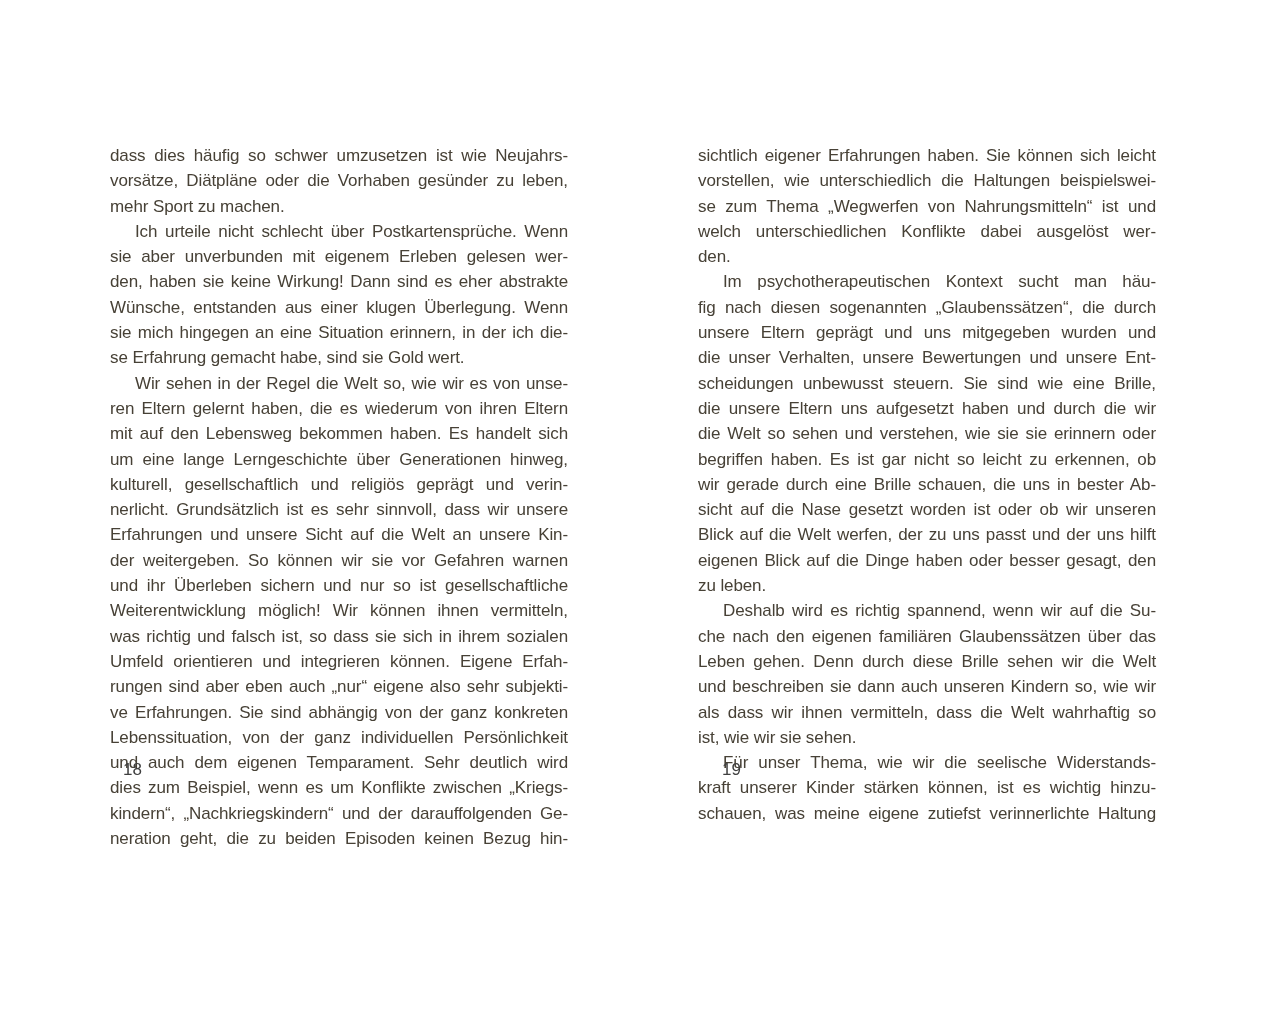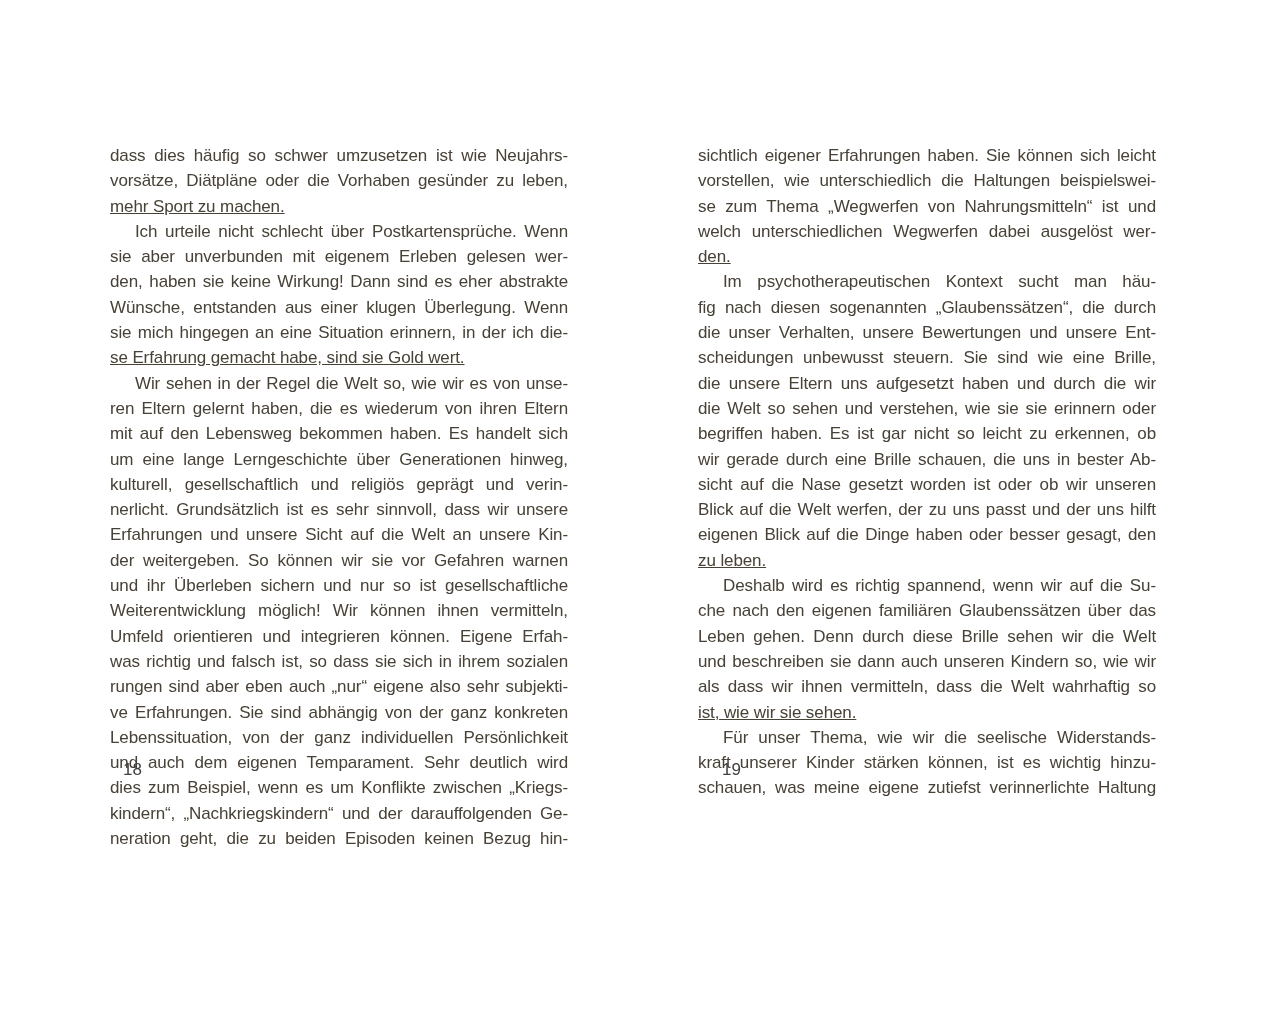--- a/index.html
+++ b/index.html
@@ -27,21 +27,20 @@
   #page-left  { left: 101px; margin-left: 9px; }
   #page-right { left: 698px; }
   .line {
     text-align: justify;
     text-align-last: justify;
     white-space: normal;
   }
   .line.end {
     text-align: left;
     text-align-last: left;
-    text-decoration: underline;
   }
   .line.indent {
     padding-left: 25px;
   }
   .folio {
     position: absolute;
     top: 760px;
     font-size: 17px;
     line-height: 20px;
     color: #404040;
@@ -65,39 +64,40 @@
     <div class="line indent">Wir sehen in der Regel die Welt so, wie wir es von unse-</div>
     <div class="line">ren Eltern gelernt haben, die es wiederum von ihren Eltern</div>
     <div class="line">mit auf den Lebensweg bekommen haben. Es handelt sich</div>
     <div class="line">um eine lange Lerngeschichte über Generationen hinweg,</div>
     <div class="line">kulturell, gesellschaftlich und religiös geprägt und verin-</div>
     <div class="line">nerlicht. Grundsätzlich ist es sehr sinnvoll, dass wir unsere</div>
     <div class="line">Erfahrungen und unsere Sicht auf die Welt an unsere Kin-</div>
     <div class="line">der weitergeben. So können wir sie vor Gefahren warnen</div>
     <div class="line">und ihr Überleben sichern und nur so ist gesellschaftliche</div>
     <div class="line">Weiterentwicklung möglich! Wir können ihnen vermitteln,</div>
+    <div class="line">was richtig und falsch ist, so dass sie sich in ihrem sozialen</div>
     <div class="line">Umfeld orientieren und integrieren können. Eigene Erfah-</div>
-    <div class="line">was richtig und falsch ist, so dass sie sich in ihrem sozialen</div>
     <div class="line">rungen sind aber eben auch „nur“ eigene also sehr subjekti-</div>
     <div class="line">ve Erfahrungen. Sie sind abhängig von der ganz konkreten</div>
     <div class="line">Lebenssituation, von der ganz individuellen Persönlichkeit</div>
     <div class="line">und auch dem eigenen Temparament. Sehr deutlich wird</div>
     <div class="line">dies zum Beispiel, wenn es um Konflikte zwischen „Kriegs-</div>
     <div class="line">kindern“, „Nachkriegskindern“ und der darauffolgenden Ge-</div>
     <div class="line">neration geht, die zu beiden Episoden keinen Bezug hin-</div>
   </div>
 
 <div class="page" id="page-right">
     <div class="line">sichtlich eigener Erfahrungen haben. Sie können sich leicht</div>
     <div class="line">vorstellen, wie unterschiedlich die Haltungen beispielswei-</div>
     <div class="line">se zum Thema „Wegwerfen von Nahrungsmitteln“ ist und</div>
-    <div class="line">welch unterschiedlichen Wegwerfen dabei ausgelöst wer-</div>
+    <div class="line">welch unterschiedlichen Konflikte dabei ausgelöst wer-</div>
     <div class="line end">den.</div>
     <div class="line indent">Im psychotherapeutischen Kontext sucht man häu-</div>
     <div class="line">fig nach diesen sogenannten „Glaubenssätzen“, die durch</div>
+    <div class="line">unsere Eltern geprägt und uns mitgegeben wurden und</div>
     <div class="line">die unser Verhalten, unsere Bewertungen und unsere Ent-</div>
     <div class="line">scheidungen unbewusst steuern. Sie sind wie eine Brille,</div>
     <div class="line">die unsere Eltern uns aufgesetzt haben und durch die wir</div>
     <div class="line">die Welt so sehen und verstehen, wie sie sie erinnern oder</div>
     <div class="line">begriffen haben. Es ist gar nicht so leicht zu erkennen, ob</div>
     <div class="line">wir gerade durch eine Brille schauen, die uns in bester Ab-</div>
     <div class="line">sicht auf die Nase gesetzt worden ist oder ob wir unseren</div>
     <div class="line">Blick auf die Welt werfen, der zu uns passt und der uns hilft</div>
     <div class="line">eigenen Blick auf die Dinge haben oder besser gesagt, den</div>
     <div class="line end">zu leben.</div>

